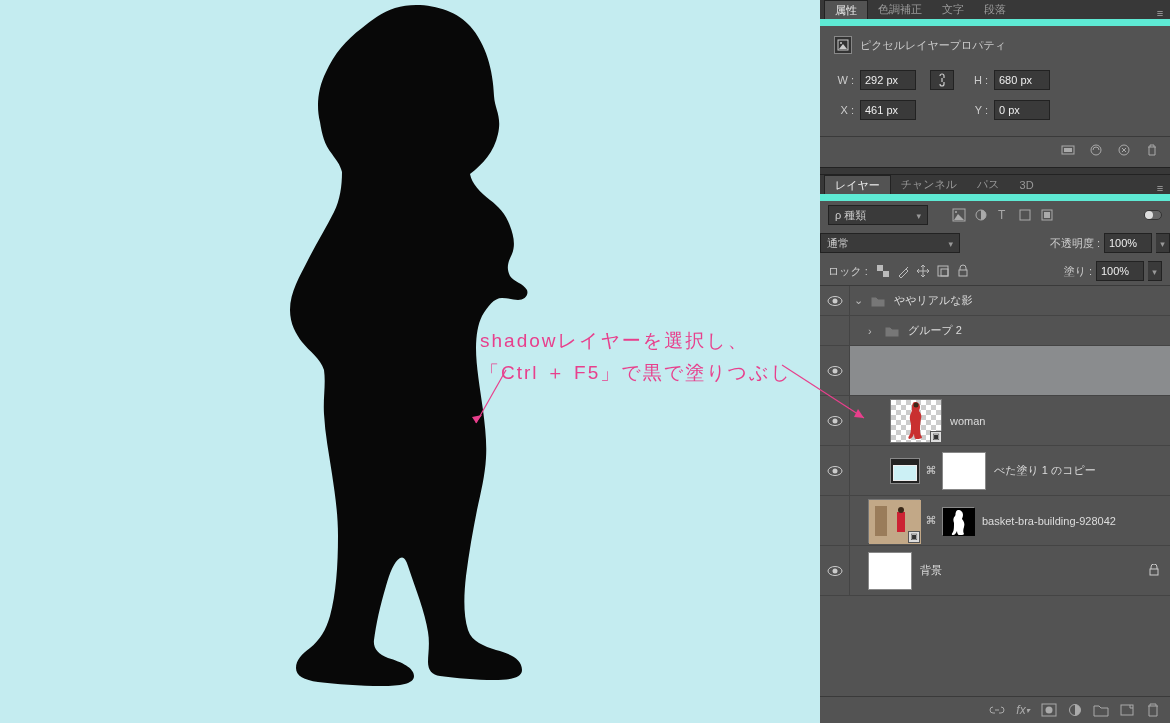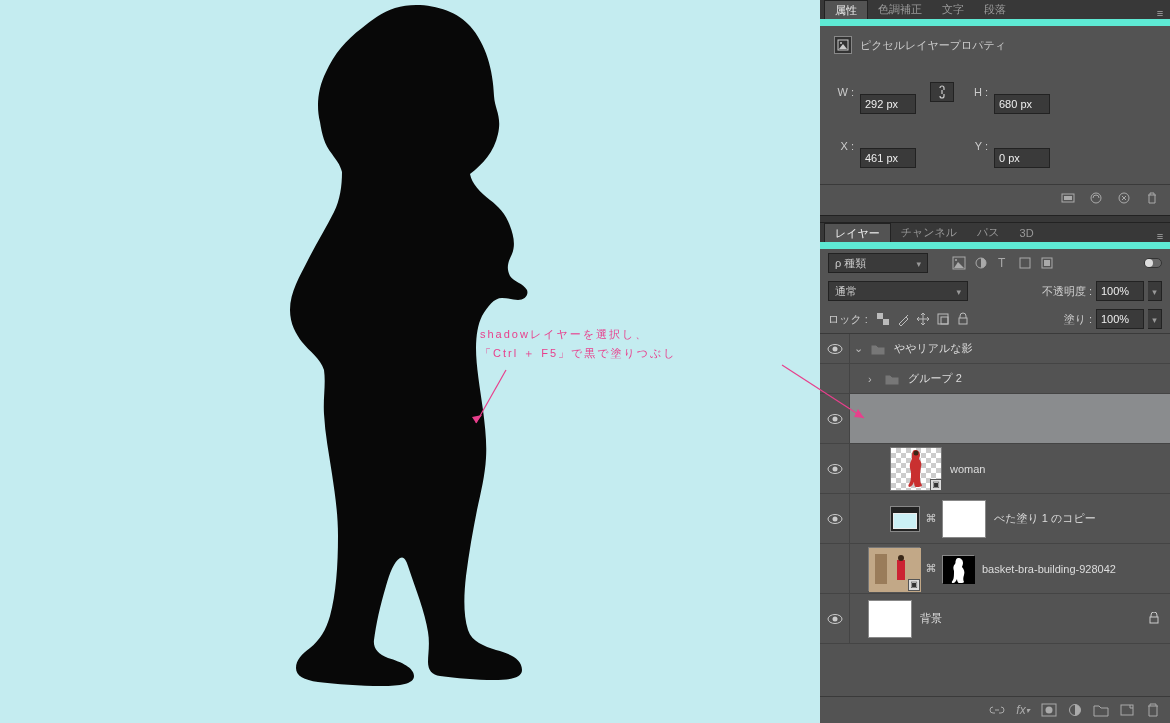--- a/index.html
+++ b/index.html
@@ -24,21 +24,21 @@
   .silhouette {
     position: absolute;
     top: 0;
     left: 280px;
   }
   .annotation {
     position: absolute;
     top: 325px;
     left: 480px;
     color: #e83f8c;
-    font-size: 11px;
+    font-size: 19px;
     font-weight: 500;
     letter-spacing: 2px;
     line-height: 1.7;
     white-space: pre;
   }
   .arrow1 { position:absolute; top:365px; left:468px; }
   .arrow2 { position:absolute; top:360px; left:780px; }
 
   
   .panels {
@@ -59,37 +59,37 @@
   }
   .tab { padding: 0 10px; height: 100%; display: flex; align-items: center; color:#999; cursor:default;}
   .tab.active { background:#535353; color:#eee; border-top:1px solid #222; border-left:1px solid #222; border-right:1px solid #222;}
   .tab-menu { margin-left:auto; width:20px; text-align:center; color:#aaa;}
   .prop-body { padding: 10px 14px 6px 14px; }
   .prop-title-row { display:flex; align-items:center; gap:8px; margin-bottom:16px;}
   .prop-title-icon { width:18px; height:18px; background:#333; border:1px solid #888; display:flex; align-items:center; justify-content:center;}
   .prop-title-icon svg { width:12px; height:12px; }
   .dim-row { display:flex; align-items:center; gap:6px; margin-bottom:10px;}
   .dim-label { color:#ccc; width:20px; text-align:right;}
-  .dim-field { background:#3a3a3a; color:#eee; padding:2px 4px; width:56px; height:20px; border:1px solid #222; font-size:11px;margin-top:24px;}
+  .dim-field { background:#3a3a3a; color:#eee; padding:2px 4px; width:56px; height:20px; border:1px solid #222; font-size:11px;}
   .link-btn { width:24px; height:20px; background:#3a3a3a; border:1px solid #222; display:flex; align-items:center; justify-content:center; margin:0 8px;}
   .panel-footer { display:flex; justify-content:flex-end; gap:8px; padding:4px 8px; border-top:1px solid #3a3a3a;}
   .footer-icon { width:20px; height:18px; display:flex; align-items:center; justify-content:center; color:#aaa;}
 
   .divider { height:8px; background:#383838; border-top:1px solid #222; border-bottom:1px solid #222;}
 
   
   .layers-panel { flex:1; display:flex; flex-direction:column; background:#535353;}
   .layer-filter-row { display:flex; align-items:center; padding:4px 8px; gap:2px;}
   .filter-select { background:#3a3a3a; color:#ccc; padding:2px 6px; width:100px; height:20px; border:1px solid #222; font-size:11px; display:flex; align-items:center; justify-content:space-between;}
   .filter-icons { display:flex; gap:4px; margin-left:20px;}
   .fi { width:18px; height:18px; display:flex; align-items:center; justify-content:center; color:#aaa; border:1px solid transparent;}
   .toggle-pill { margin-left:auto; width:18px; height:10px; background:#666; border-radius:5px; border:1px solid #333; position:relative;}
   .toggle-pill::after{content:"";position:absolute;width:8px;height:8px;background:#ddd;border-radius:50%;top:0;left:0;}
 
-  .blend-row { display:flex; align-items:center; padding:4px 8px; gap:20px;}
+  .blend-row { display:flex; align-items:center; padding:4px 0; gap:20px;}
   .blend-select { background:#3a3a3a; color:#ccc; padding:2px 6px; width:140px; height:20px; border:1px solid #222; display:flex; align-items:center; justify-content:space-between;}
   .opa-wrap { margin-left:auto; display:flex; align-items:center; gap:4px;}
   .pct-field { background:#3a3a3a; color:#eee; width:48px; height:20px; border:1px solid #222; padding:0 4px; display:flex; align-items:center;}
   .pct-caret { width:14px; height:20px; background:#3a3a3a; border:1px solid #222; border-left:none; display:flex; align-items:center; justify-content:center;}
 
   .lock-row { display:flex; align-items:center; padding:4px 8px; gap:6px;}
   .lock-icons { display:flex; gap:2px;}
   .lk { width:18px; height:18px; display:flex; align-items:center; justify-content:center; color:#bbb;}
 
   .layer-list { flex:1; overflow:auto; border-top:1px solid #3a3a3a;}

